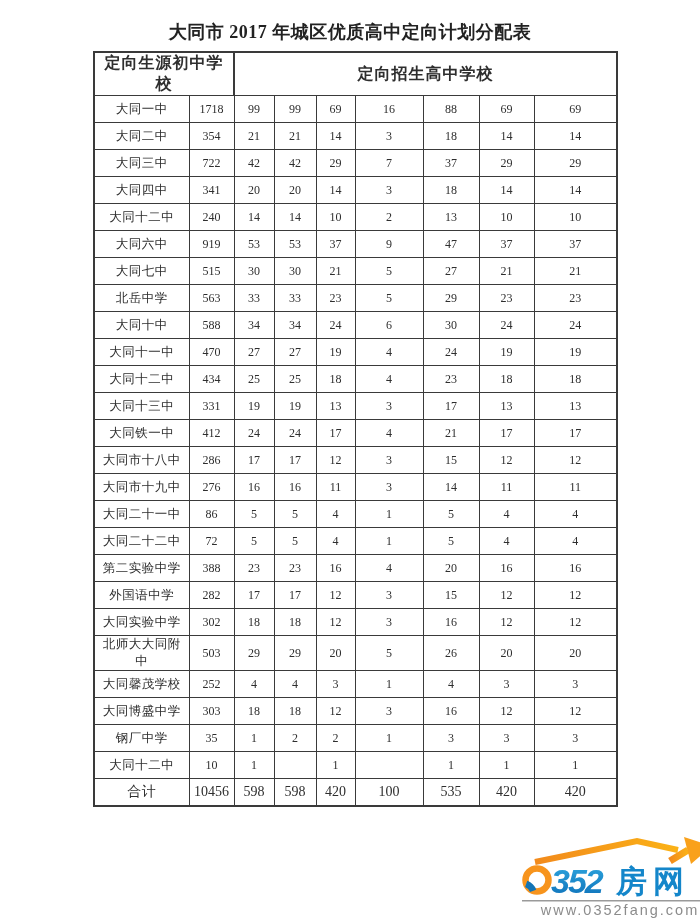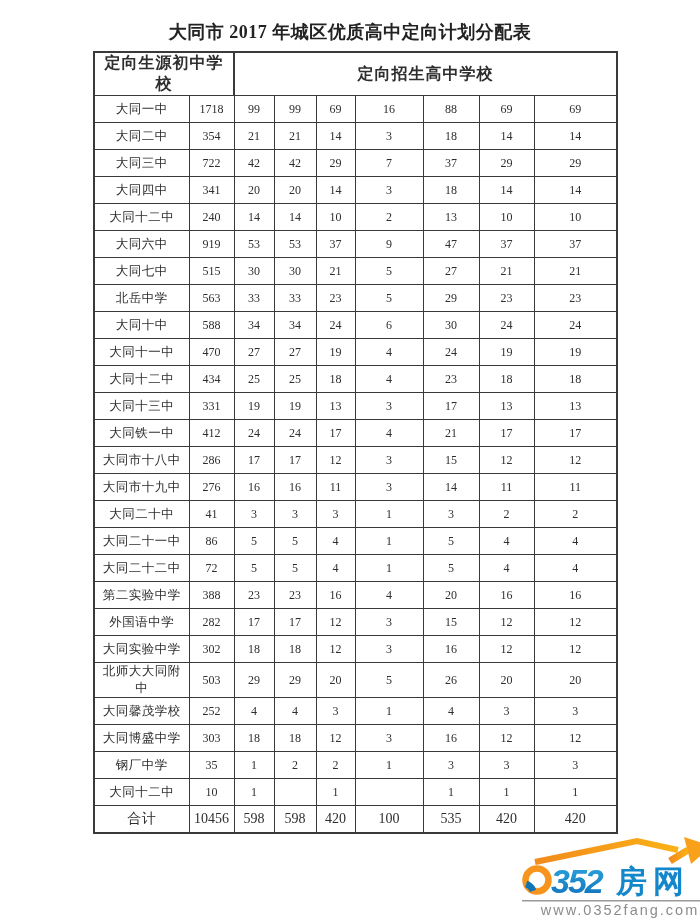--- a/index.html
+++ b/index.html
@@ -244,31 +244,20 @@
         <td>276</td>
         <td>16</td>
         <td>16</td>
         <td>11</td>
         <td>3</td>
         <td>14</td>
         <td>11</td>
         <td>11</td>
       </tr>
       <tr>
-        <td class="name-col">大同二十中</td>
-        <td>41</td>
-        <td>3</td>
-        <td>3</td>
-        <td>3</td>
-        <td>1</td>
-        <td>3</td>
-        <td>2</td>
-        <td>2</td>
-      </tr>
-      <tr>
         <td class="name-col">大同二十一中</td>
         <td>86</td>
         <td>5</td>
         <td>5</td>
         <td>4</td>
         <td>1</td>
         <td>5</td>
         <td>4</td>
         <td>4</td>
       </tr>

